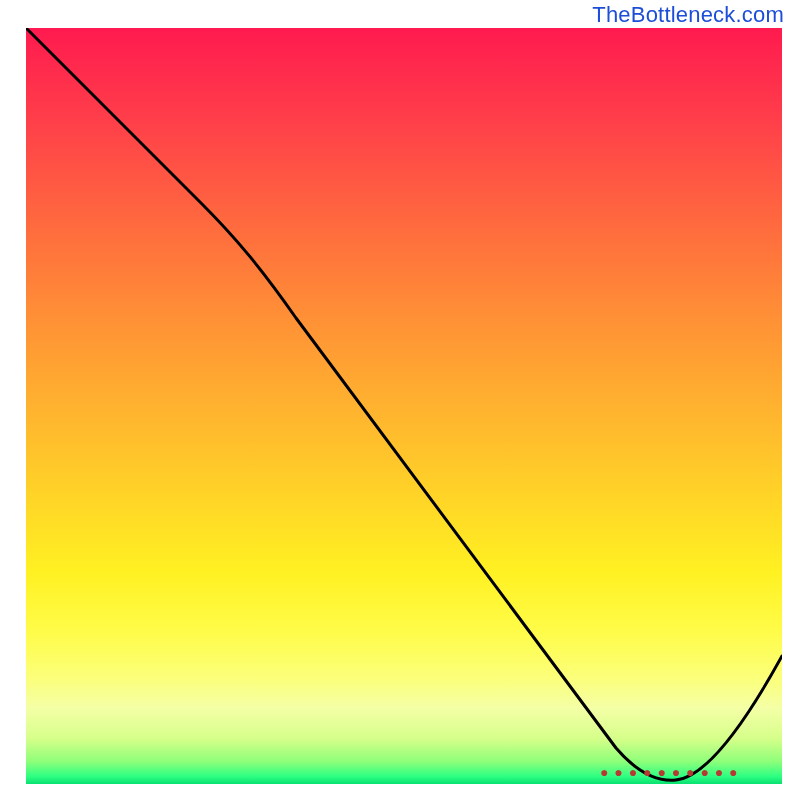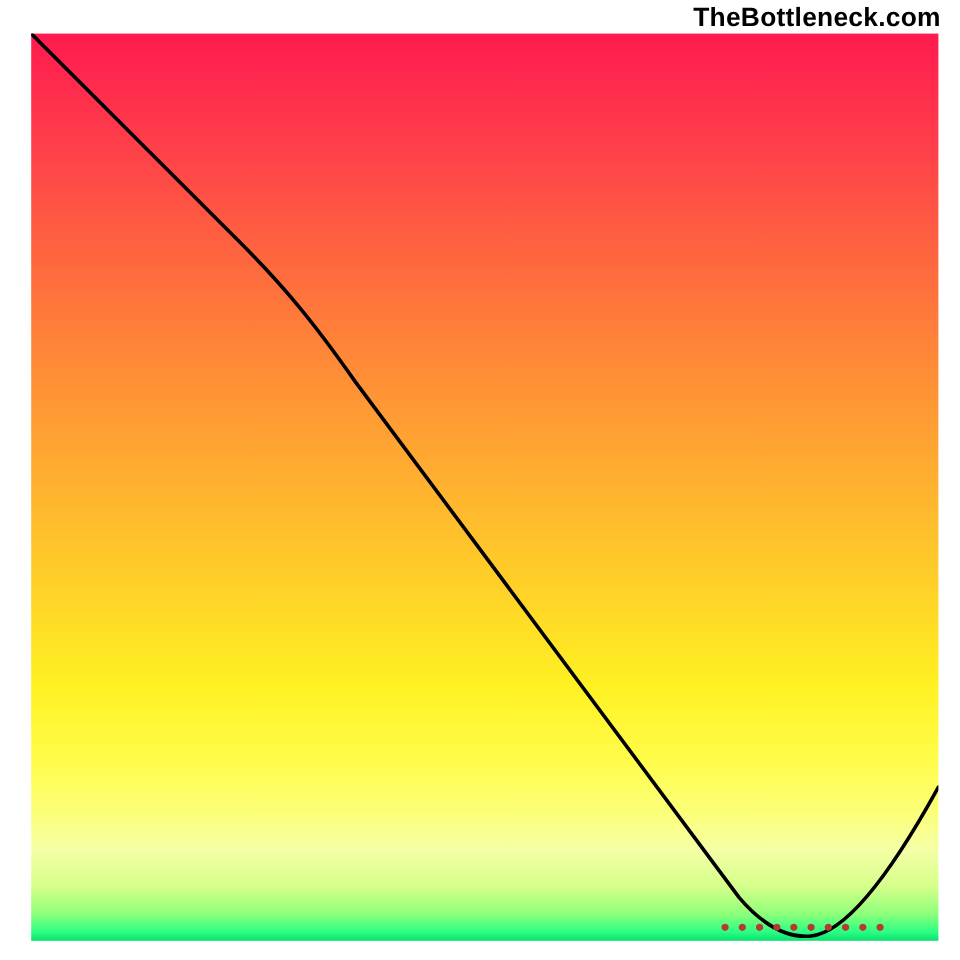--- a/index.html
+++ b/index.html
@@ -14,22 +14,22 @@
   .container {
     position: relative;
     width: 800px;
     height: 800px;
   }
   .attribution {
     position: absolute;
     top: 2px;
     right: 16px;
     font-size: 22px;
-    font-weight: bold;
-    color: #000000;
+    font-weight: normal;
+    color: #1d4ed8;
     letter-spacing: 0.2px;
   }
   .plot-area {
     position: absolute;
     left: 26px;
     top: 28px;
     width: 756px;
     height: 756px;
   }
   .gradient-bg {

